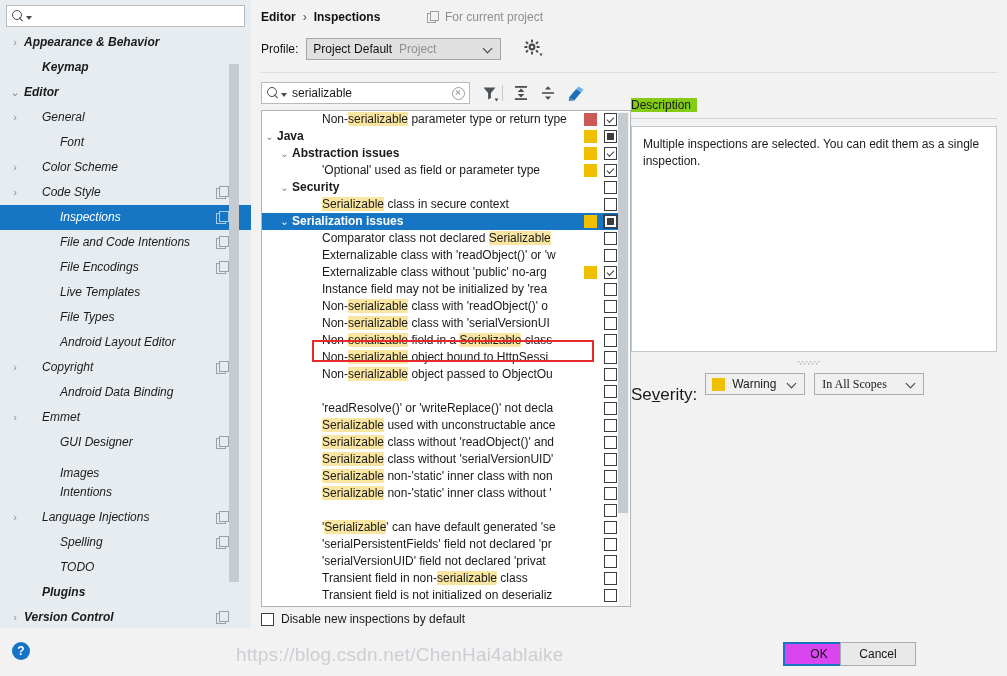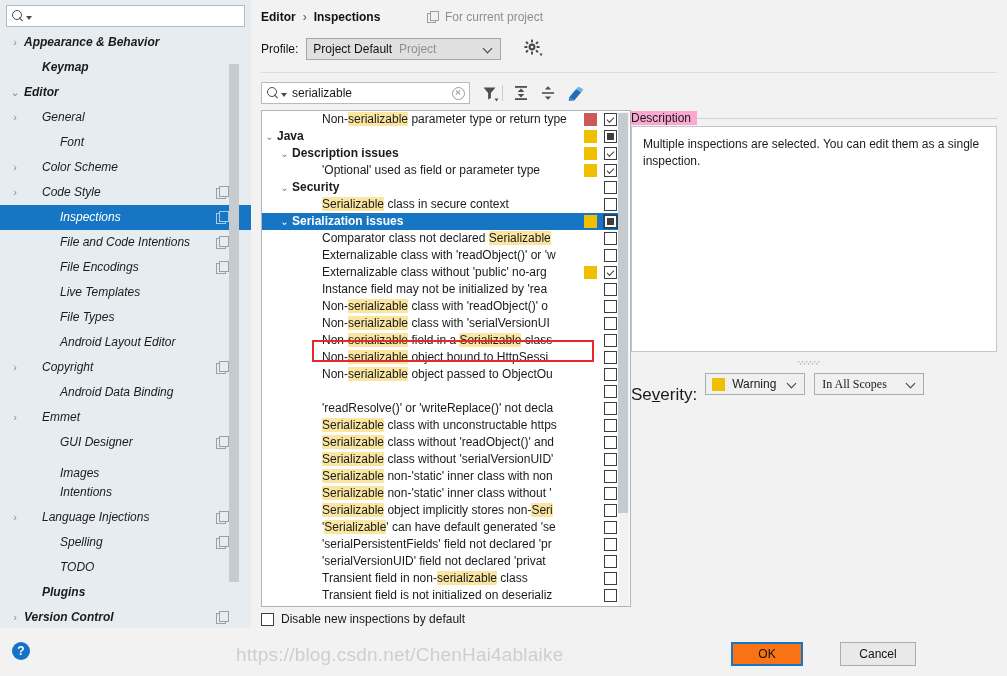--- a/index.html
+++ b/index.html
@@ -216,21 +216,21 @@
 
   #disable-row {
     position: absolute; left: 10px; top: 610px; height: 18px; display: flex; align-items: center;
   }
   #disable-chk {
     width: 13px; height: 13px; border: 1.2px solid #3d3d3d; background: #fff; margin-right: 7px; flex: none;
   }
   #disable-label { font-size: 12px; color: #1a1a1a; }
 
   
-  #desc-title { position: absolute; left: 380px; top: 111px; font-size: 12px; color: #1a1a1a; background:#f9a8d4; padding-right:6px; z-index:2;}
+  #desc-title { position: absolute; left: 380px; top: 98px; font-size: 12px; color: #1a1a1a; background:#84cc16; padding-right:6px; z-index:2;}
   #desc-line { position: absolute; left: 380px; top: 118px; width: 366px; height: 1px; background: #d2d2d2; }
   #desc-box {
     position: absolute; left: 380px; top: 126px; width: 366px; height: 226px;
     background: #ffffff; border: 1px solid #c3c6c9;
   }
   #desc-text { padding: 9px 11px; font-size: 12px; line-height: 17px; color: #1a1a1a; }
   #desc-grip {
     position: absolute; left: 547px; top: 354px; width: 24px; height: 5px;
   }
   #sev-row { position: absolute; left: 380px; top: 373px; height: 22px; display: flex; align-items: center; }
@@ -244,22 +244,22 @@
   #sev-combo .lbl { font-size: 12px; }
   #scope-combo {
     width: 110px; height: 22px; background: #f0f0f0; border: 1px solid #a9adb0;
     display: flex; align-items: center; padding-left: 7px; position: relative; margin-left: 9px; font-family: Liberation Serif, serif;
   }
   #scope-combo .lbl { font-size: 12px; }
 
   
   #bottom { position: absolute; left: 251px; top: 628px; width: 756px; height: 48px; background: #f2f2f2; }
   #btn-ok {
-    position: absolute; left: 480px; top: 14px; width: 72px; height: 24px;
-    background: #f97316; border: 2px solid #1776c4;
+    position: absolute; left: 532px; top: 14px; width: 72px; height: 24px;
+    background: #d946ef; border: 2px solid #1776c4;
     font-size: 12px; color: #111; display: flex; align-items: center; justify-content: center;
   }
   #btn-cancel {
     position: absolute; left: 589px; top: 14px; width: 76px; height: 24px;
     background: #e9e9e9; border: 1px solid #a9adb0;
     font-size: 12px; color: #111; display: flex; align-items: center; justify-content: center;
   }
   #watermark {
     position: absolute; left: -15px; top: 14px; width: 790px; height: 26px;
     font-size: 19px; color: rgba(150,160,170,0.42);
@@ -500,21 +500,21 @@
             <span class="chk on"></span>
           </div>
           <div class="trow tbold">
             <span class="ttw" style="margin-left: 0px;">⌄</span>
             <span class="tlabel"><span>Java</span></span>
             <span class="sev-sw" style="background: rgb(240, 192, 0);"></span>
             <span class="chk part"></span>
           </div>
           <div class="trow tbold">
             <span class="ttw" style="margin-left: 15px;">⌄</span>
-            <span class="tlabel"><span>Description issues</span></span>
+            <span class="tlabel"><span>Abstraction issues</span></span>
             <span class="sev-sw" style="background: rgb(240, 192, 0);"></span>
             <span class="chk on"></span>
           </div>
           <div class="trow">
             <span class="ttw" style="margin-left: 45px;"></span>
             <span class="tlabel"><span>'Optional' used as field or parameter type</span></span>
             <span class="sev-sw" style="background: rgb(240, 192, 0);"></span>
             <span class="chk on"></span>
           </div>
           <div class="trow tbold">
@@ -583,21 +583,21 @@
             <span class="ttw" style="margin-left: 45px;"></span>
             <span class="chk"></span>
           </div>
           <div class="trow">
             <span class="ttw" style="margin-left: 45px;"></span>
             <span class="tlabel"><span>'readResolve()' or 'writeReplace()' not decla</span></span>
             <span class="chk"></span>
           </div>
           <div class="trow">
             <span class="ttw" style="margin-left: 45px;"></span>
-            <span class="tlabel"><span class="hl">Serializable</span><span> class with unconstructable https</span></span>
+            <span class="tlabel"><span class="hl">Serializable</span><span> used with unconstructable ance</span></span>
             <span class="chk"></span>
           </div>
           <div class="trow">
             <span class="ttw" style="margin-left: 45px;"></span>
             <span class="tlabel"><span class="hl">Serializable</span><span> class without 'readObject()' and</span></span>
             <span class="chk"></span>
           </div>
           <div class="trow">
             <span class="ttw" style="margin-left: 45px;"></span>
             <span class="tlabel"><span class="hl">Serializable</span><span> class without 'serialVersionUID'</span></span>
@@ -608,21 +608,20 @@
             <span class="tlabel"><span class="hl">Serializable</span><span> non-'static' inner class with non</span></span>
             <span class="chk"></span>
           </div>
           <div class="trow">
             <span class="ttw" style="margin-left: 45px;"></span>
             <span class="tlabel"><span class="hl">Serializable</span><span> non-'static' inner class without '</span></span>
             <span class="chk"></span>
           </div>
           <div class="trow">
             <span class="ttw" style="margin-left: 45px;"></span>
-            <span class="tlabel"><span class="hl">Serializable</span><span> object implicitly stores non-</span><span class="hl">Seri</span></span>
             <span class="chk"></span>
           </div>
           <div class="trow">
             <span class="ttw" style="margin-left: 45px;"></span>
             <span class="tlabel"><span>'</span><span class="hl">Serializable</span><span>' can have default generated 'se</span></span>
             <span class="chk"></span>
           </div>
           <div class="trow">
             <span class="ttw" style="margin-left: 45px;"></span>
             <span class="tlabel"><span>'serialPersistentFields' field not declared 'pr</span></span>

